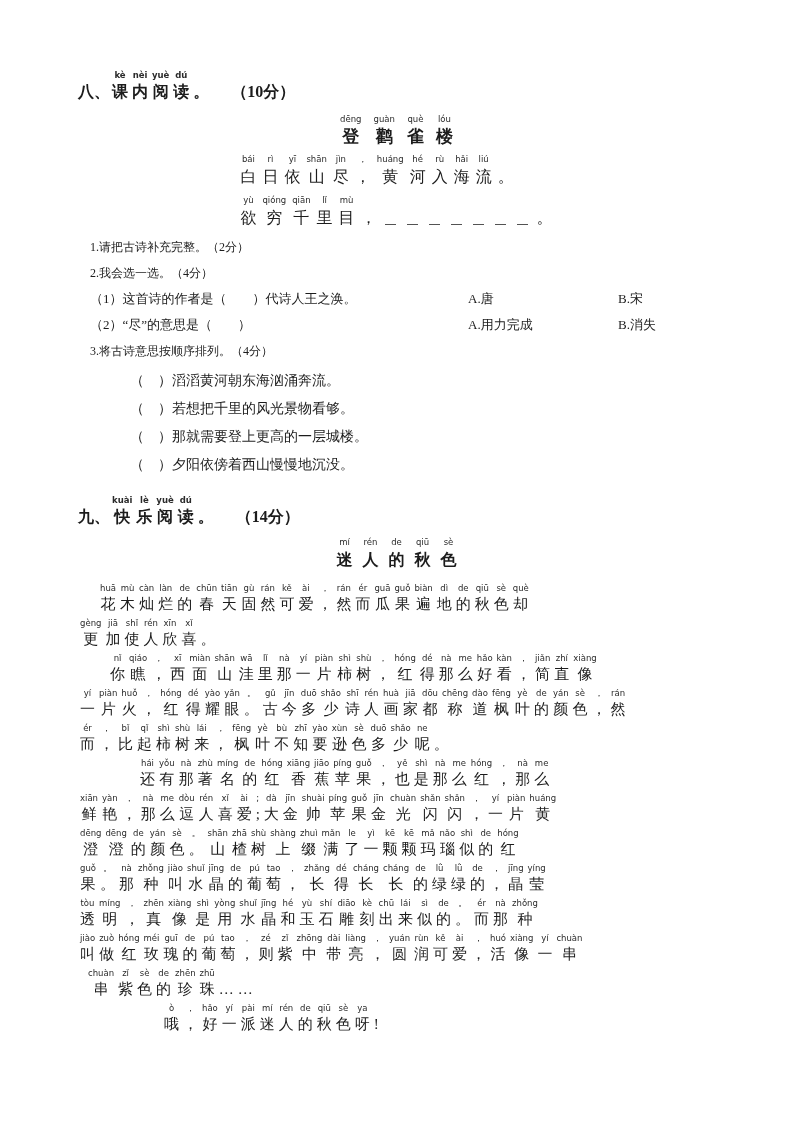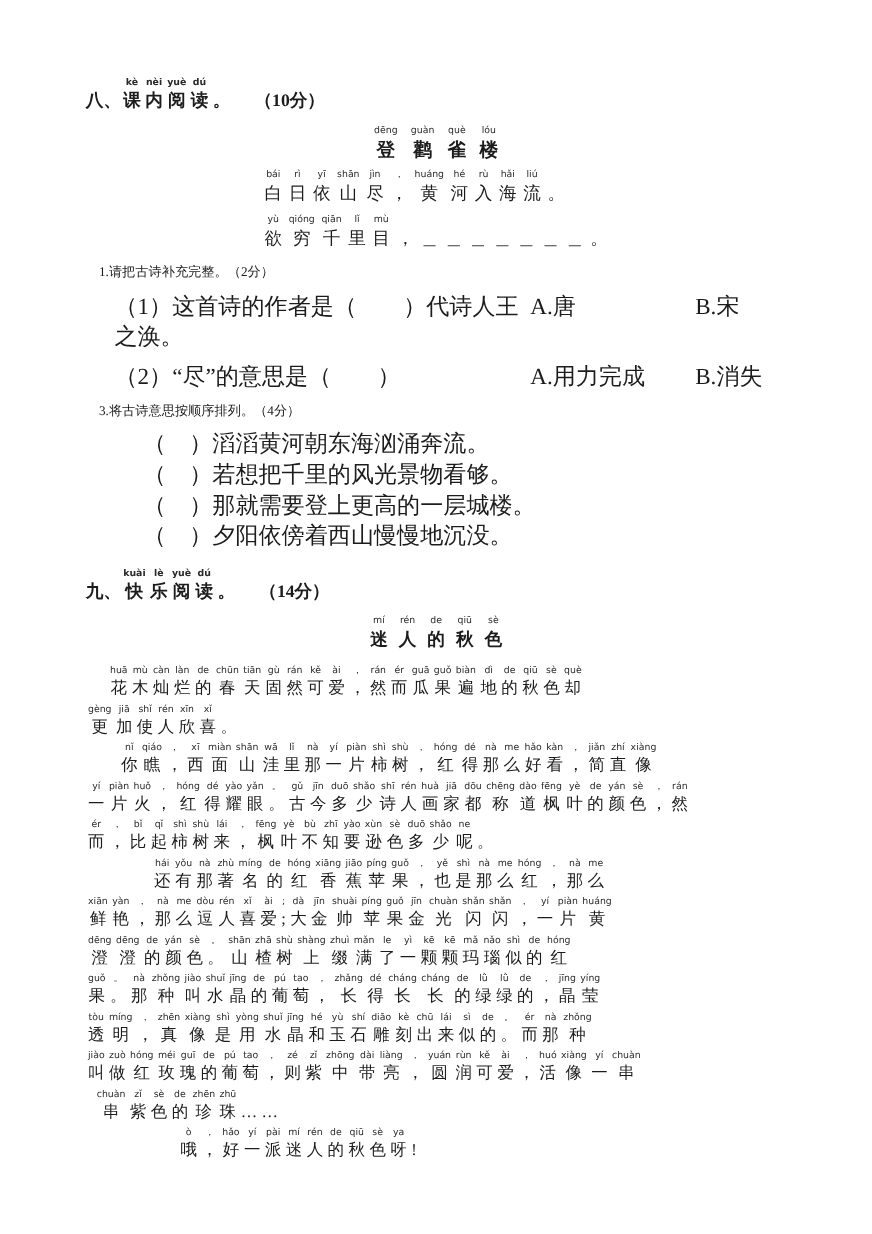--- a/index.html
+++ b/index.html
@@ -18,24 +18,24 @@
   .sec-num,.sec-points{line-height:21px}
   .sec-points{margin-left:20px}
   .poem{width:fit-content;margin:12px auto 8px}
   .poem-title{text-align:center;margin-bottom:6px}
   .poem-title .hz{font-size:17px;font-weight:bold;line-height:23px}
   .poem-title .rc{margin:0 6px}
   .poem-line{margin:6px 0}
   .poem-line .rc{margin:0 3px}
   .poem-line .hz{font-size:16px;line-height:24px}
   .q{font-size:12px;margin:9px 0 7px 12px}
-  .sub-q{display:flex;font-size:21px;margin:8px 0 8px 26px}
+  .sub-q{display:flex;font-size:13px;margin:8px 0 8px 12px}
   .sub-label{flex:0 0 378px}
   .opt{flex:0 0 150px}
-  .order-item{font-size:21px;line-height:28px;margin-left:52px}
+  .order-item{font-size:14px;line-height:28px;margin-left:52px}
   .section9{margin-top:16px}
   .article-title{text-align:center;margin:10px 0 12px}
   .article-title .hz{font-size:16px;font-weight:bold;line-height:23px}
   .article-title .rc{margin:0 5px}
   .article-line{margin-bottom:3px}
 </style>
 </head>
 <body>
 
 <div class="page">
@@ -152,20 +152,21 @@
           </span><span class="rc blank">
             <span class="py">&nbsp;</span>
             <span class="hz">＿</span>
           </span><span class="rc">
             <span class="py">&nbsp;</span>
             <span class="hz">。</span>
           </span></div>
     </div>
 
     <div class="q">1.请把古诗补充完整。（2分）</div>
+    <div class="q">2.我会选一选。（4分）</div>
     <div id="q2-subs">
         <div class="sub-q">
           <span class="sub-label">（1）这首诗的作者是（　　）代诗人王之涣。</span>
           <span class="opt">A.唐</span>
           <span class="opt">B.宋</span>
         </div>
         <div class="sub-q">
           <span class="sub-label">（2）“尽”的意思是（　　）</span>
           <span class="opt">A.用力完成</span>
           <span class="opt">B.消失</span>

